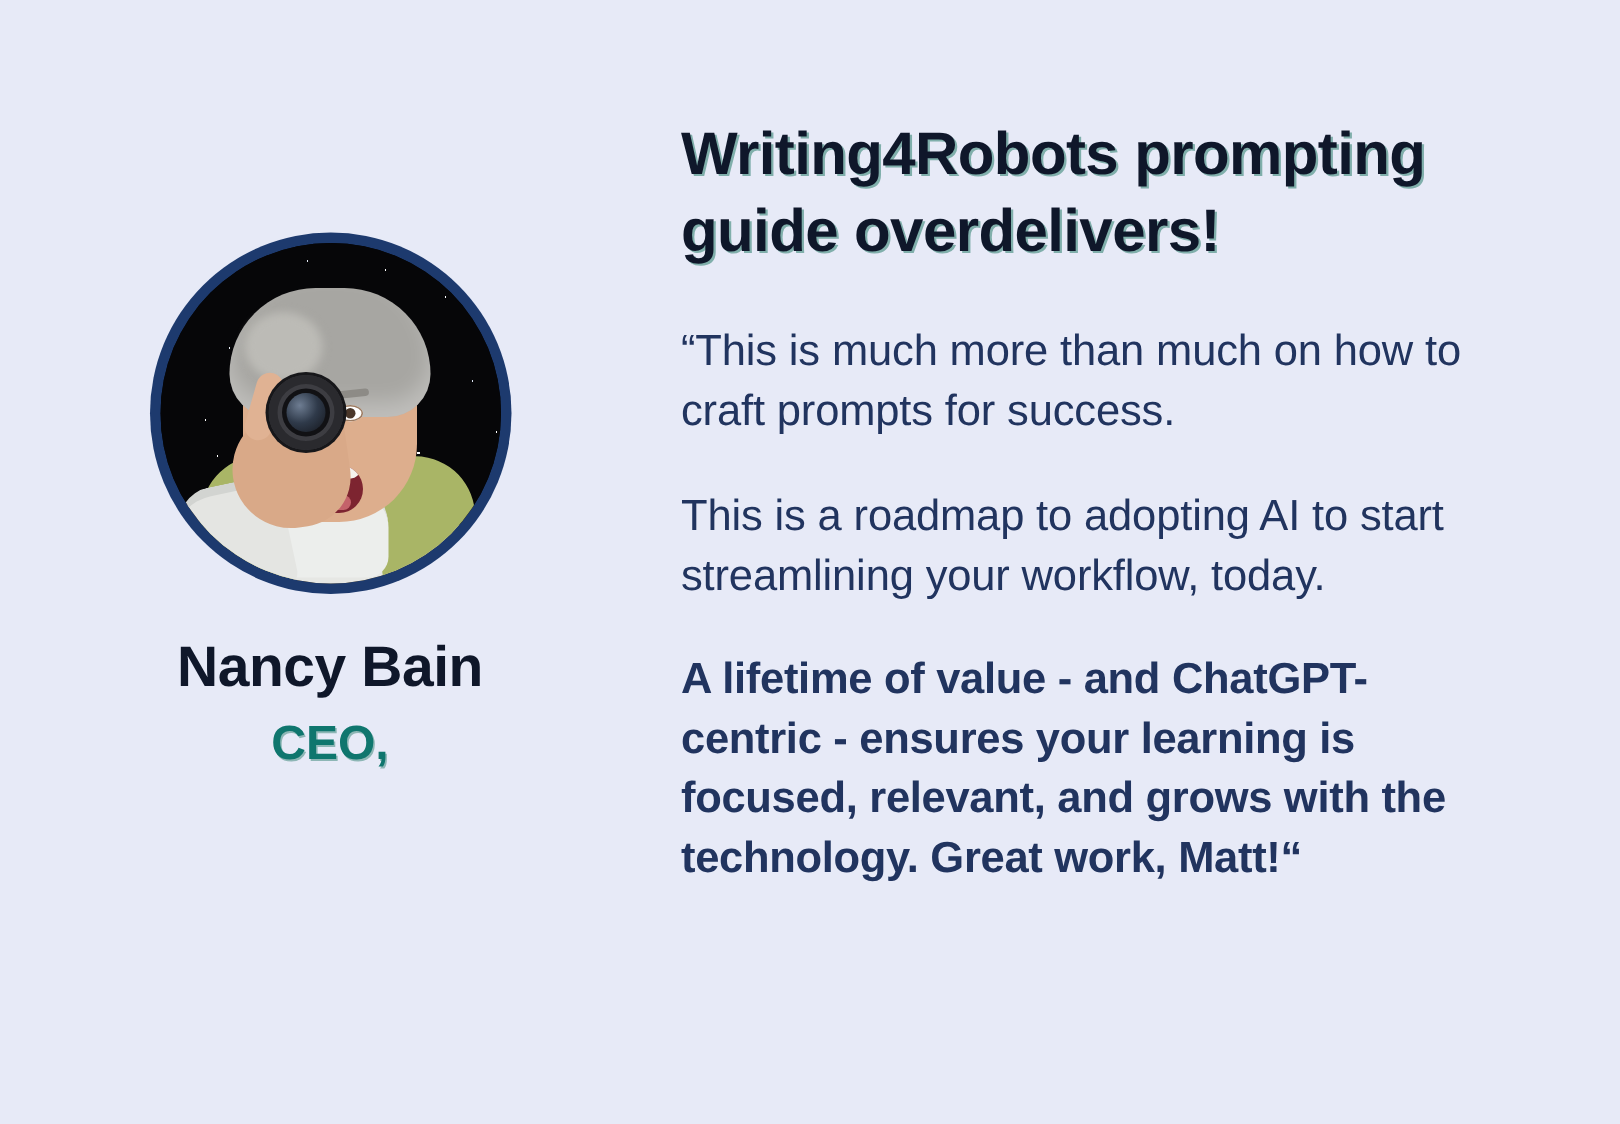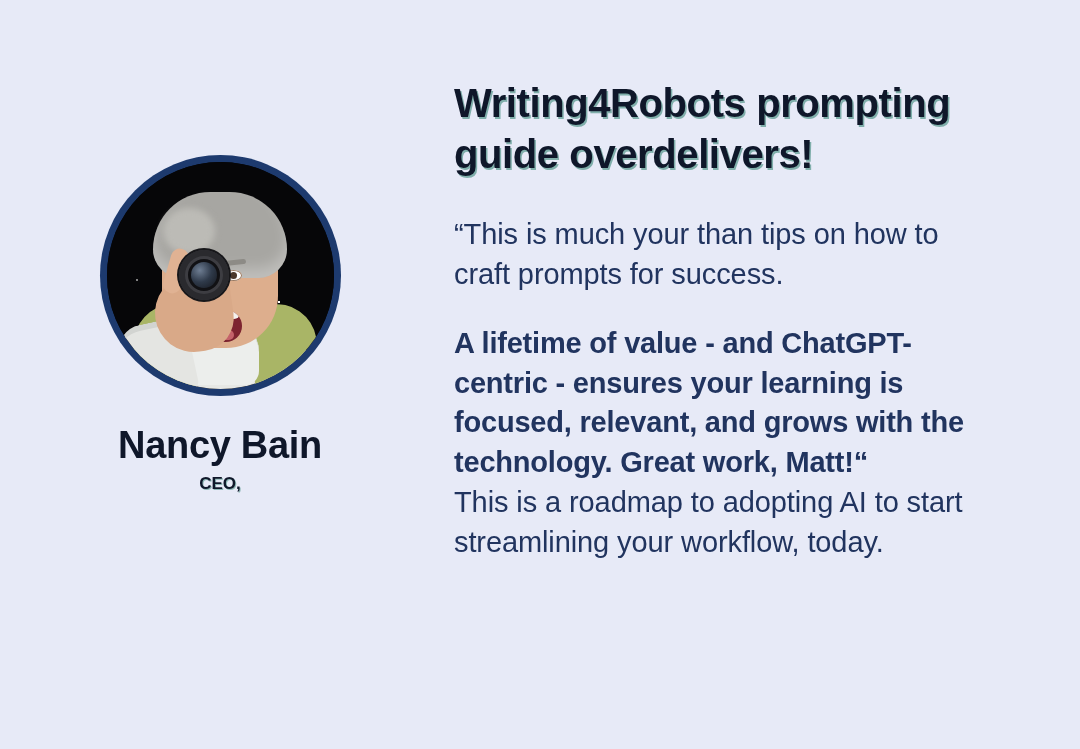--- a/index.html
+++ b/index.html
@@ -274,23 +274,23 @@
     margin-top: 30px;
     font-size: 38px;
     font-weight: 700;
     color: #0f172a;
     letter-spacing: -0.3px;
     line-height: 1.05;
     text-align: center;
   }
   .person-role,
   .person-company {
-    font-size: 17px;
+    font-size: 32px;
     font-weight: 700;
-    color: #0f172a;
+    color: #0f766e;
     text-align: center;
     line-height: 1.45;
     text-shadow: 1px 1px 0 rgba(30,120,100,.45);
   }
   .person-role { margin-top: 6px; }
 
   
   .quote-panel {
     flex: 1 1 auto;
     padding: 78px 80px 0 14px;
@@ -352,20 +352,20 @@
       </div>
     </div>
 
     <div class="person-name">Nancy Bain</div>
     <div class="person-role">CEO,</div>
   </div>
 
   <div class="quote-panel">
     <h1 class="quote-headline">Writing4Robots prompting guide overdelivers!</h1>
 
-    <p class="quote-para">“This is much your than tips on how to craft prompts for success.</p>
+    <p class="quote-para">“This is much more than much on how to craft prompts for success.</p>
+
+    <p class="quote-para">This is a roadmap to adopting AI to start streamlining your workflow, today.</p>
 
     <p class="quote-para is-bold">A lifetime of value - and ChatGPT-centric - ensures your learning is focused, relevant, and grows with the technology. Great work, Matt!“</p>
-
-    <p class="quote-para">This is a roadmap to adopting AI to start streamlining your workflow, today.</p>
   </div>
 
 </div>
 
 </body></html>

